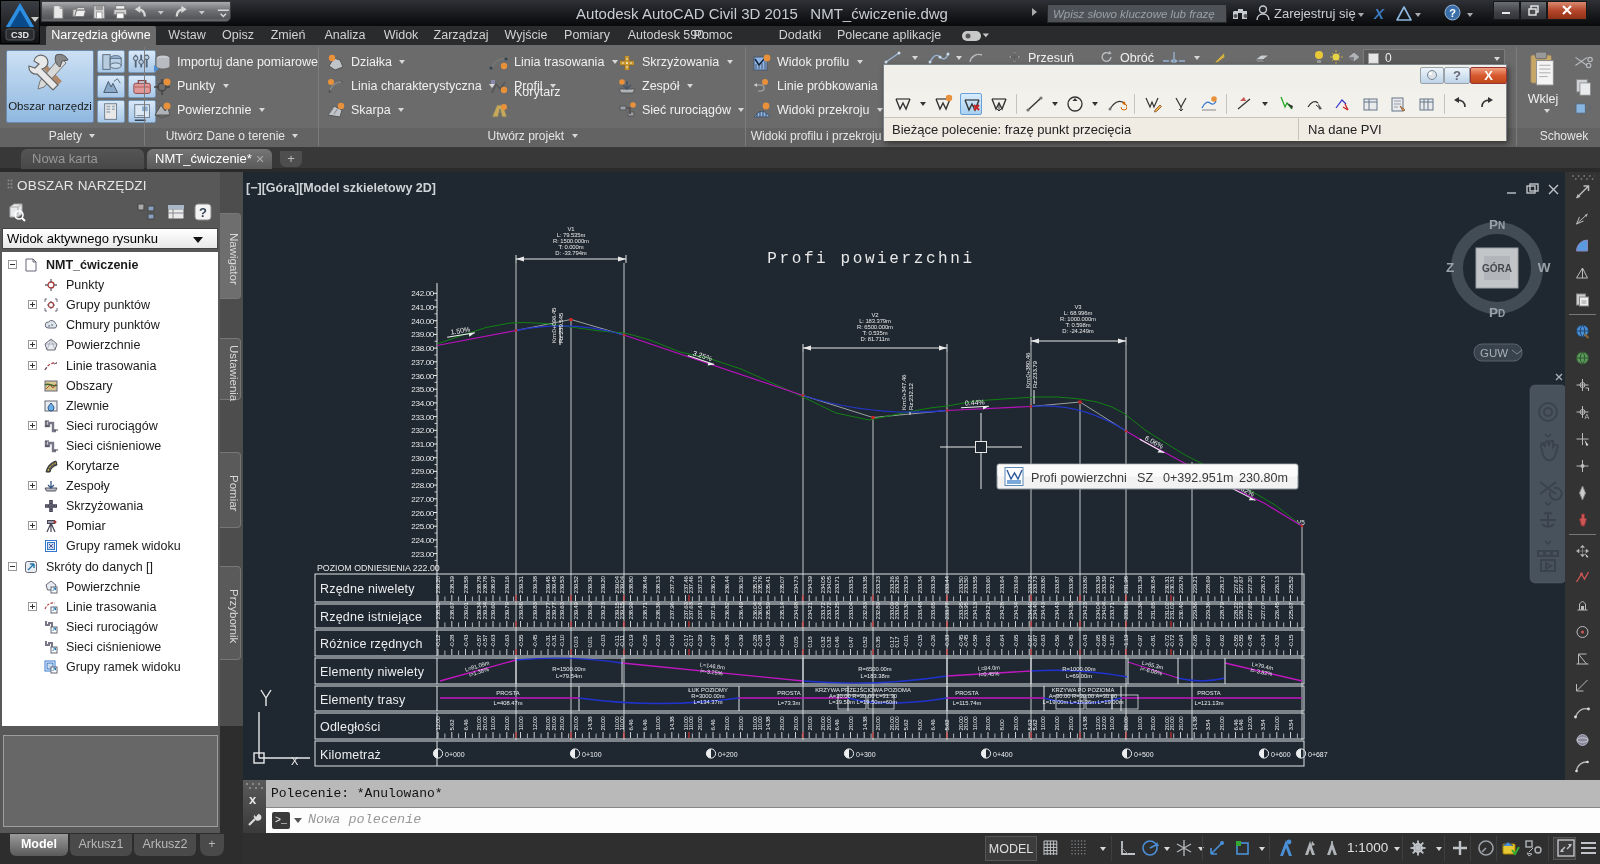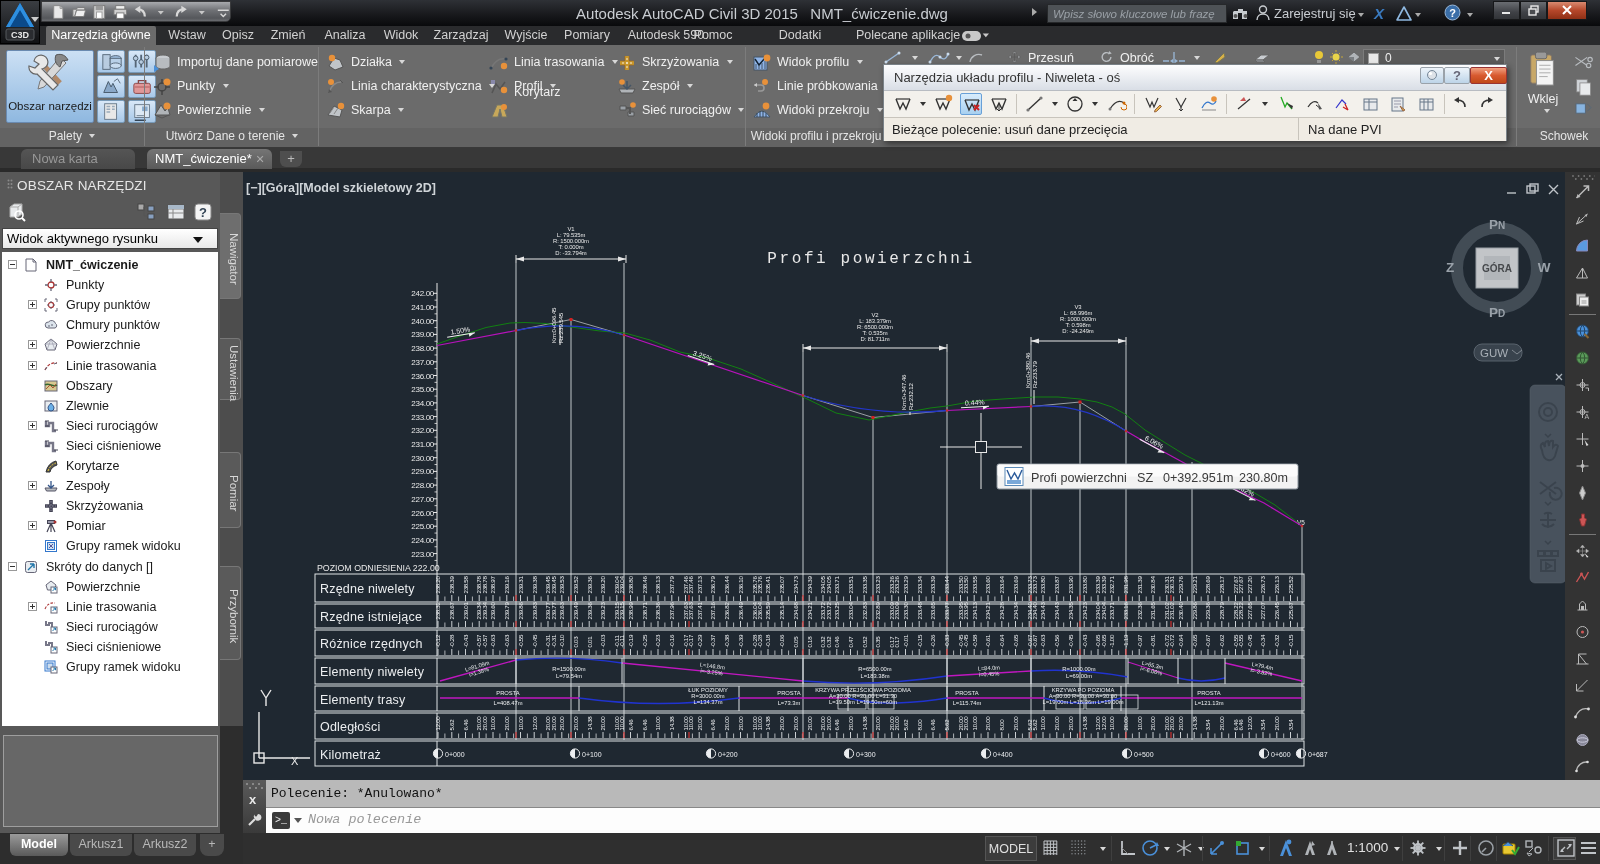--- a/index.html
+++ b/index.html
@@ -95,21 +95,21 @@
     <div class="rtab" style="left:217px;width:42px">Opisz</div>
     <div class="rtab" style="left:264px;width:48px">Zmień</div>
     <div class="rtab" style="left:320px;width:50px">Analiza</div>
     <div class="rtab" style="left:377px;width:48px">Widok</div>
     <div class="rtab" style="left:430px;width:62px">Zarządzaj</div>
     <div class="rtab" style="left:501px;width:50px">Wyjście</div>
     <div class="rtab" style="left:560px;width:54px">Pomiary</div>
     <div class="rtab" style="left:625px;width:82px">Autodesk 590</div>
     <div class="rtab" style="left:688px;width:50px">Pomoc</div>
     <div class="rtab" style="left:774px;width:52px">Dodatki</div>
-    <div class="rtab" style="left:853px;width:110px">Polecane aplikacje</div>
+    <div class="rtab" style="left:834px;width:110px">Polecane aplikacje</div>
     <svg class="abs" style="left:962px;top:4px" width="30" height="12" viewBox="0 0 30 12">
       <rect x="0" y="1" width="19" height="10" rx="5" fill="#c8c8c8"></rect>
       <circle cx="6" cy="6" r="2.5" fill="#555"></circle>
       <path d="M23 4l3.5 4 3.5-4z" fill="#c8c8c8" transform="scale(0.9)"></path>
     </svg>
   </div>
 <div id="ribbon">
     <div style="position:absolute;left:0;top:83px;width:1600px;height:20px;background:rgba(0,0,0,0.07)"></div>
     <div style="position:absolute;left:6px;top:5px;width:88px;height:73px;background:linear-gradient(#cce0f4,#8fb8e0);border:1px solid #6a8ab0;border-radius:2px"><svg width="44" height="40" viewBox="0 0 44 40" style="margin:2px 21px 0">
         <g transform="translate(2,0)">
@@ -219,20 +219,21 @@
       <path d="M10 4v8M6 8l4 4 4-4" stroke="#456" stroke-width="1.5" fill="none"></path>
       <circle cx="5" cy="5" r="2.8" fill="#e8913a"></circle>
     </svg>
     <div class="rbtn-row" style="left:642px;top:34px">Zespół <span class="caret"></span></div>
     <svg class="abs" style="left:617px;top:56px" width="20" height="20" viewBox="0 0 20 20">
       <path d="M3 5h6v4H3zM11 11h6v4h-6z" fill="#9aa0a6" stroke="#555"></path>
       <path d="M9 7h4v6" fill="none" stroke="#555" stroke-width="2"></path>
       <circle cx="16" cy="4" r="2.8" fill="#e8913a"></circle>
     </svg>
     <div class="rbtn-row" style="left:642px;top:58px">Sieć rurociągów <span class="caret"></span></div>
+    <div class="rpanel-label" style="left:320px;width:425px">Utwórz projekt <span class="caret"></span></div>
     <div class="rsep" style="left:745px"></div>
     <svg class="abs" style="left:752px;top:8px" width="20" height="20" viewBox="0 0 20 20">
       <rect x="2" y="4" width="13" height="13" fill="#8fb4e8" stroke="#456"></rect>
       <path d="M3 6l4 6 6-7" stroke="#123" stroke-width="1.4" fill="none"></path>
       <path d="M4 11v5M7 12v4M10 10v6M13 8v8" stroke="#456"></path>
       <circle cx="15" cy="5" r="3.4" fill="#e8913a"></circle>
     </svg>
     <div class="rbtn-row" style="left:777px;top:10px">Widok profilu <span class="caret"></span></div>
     <svg class="abs" style="left:752px;top:32px" width="20" height="20" viewBox="0 0 20 20">
       <path d="M2 8 h7 q3 0 3 3 t-3 3 h-3" fill="none" stroke="#999" stroke-width="1.6"></path>
@@ -320,21 +321,21 @@
       <rect x="2" y="2" width="13" height="15" fill="#d0d4d8" stroke="#888"></rect>
       <rect x="6" y="6" width="13" height="15" fill="#e8eaec" stroke="#888"></rect>
     </svg>
     <svg class="abs" style="left:1575px;top:56px" width="17" height="15" viewBox="0 0 18 16">
       <rect x="1" y="3" width="10" height="10" fill="#88b4e0" stroke="#567"></rect>
       <path d="M13 3l4 4-4 4" stroke="#567" fill="none"></path>
     </svg>
     <div class="rpanel-label" style="left:1516px;width:96px">Schowek</div>
   </div>
 <div id="filetabs">
-    <div class="ftab" style="left:21px;width:114px;background:linear-gradient(#555,#484848);color:#989898;padding-left:11px">Nowa karta</div>
+    <div class="ftab" style="left:21px;width:123px;background:linear-gradient(#555,#484848);color:#989898;padding-left:11px">Nowa karta</div>
     <div class="ftab" style="left:147px;width:125px;background:linear-gradient(#757575,#5a5a5a);color:#fff;padding-left:8px">NMT_ćwiczenie* <span style="color:#aaa;font-size:11px">✕</span></div>
     <div class="ftab" style="left:280px;width:22px;background:#4e4e4e;color:#bbb;text-align:center;border-radius:0 0 6px 6px;top:3px;height:16px;line-height:15px">+</div>
   </div>
 <div id="palette">
     <div id="pal-hdr">OBSZAR NARZĘDZI<svg style="position:absolute;left:7px;top:7px" width="6" height="12" viewBox="0 0 6 12">
         <circle cx="1.5" cy="1.5" r="1" fill="#8a8a8a"></circle>
         <circle cx="4.5" cy="1.5" r="1" fill="#8a8a8a"></circle>
         <circle cx="1.5" cy="5" r="1" fill="#8a8a8a"></circle>
         <circle cx="4.5" cy="5" r="1" fill="#8a8a8a"></circle>
         <circle cx="1.5" cy="8.5" r="1" fill="#8a8a8a"></circle>
@@ -2018,21 +2019,20 @@
     <svg style="position:absolute;left:1556px;top:5px" width="20" height="20" viewBox="0 0 20 20">
       <rect x="2" y="2" width="16" height="16" fill="none" stroke="#c0c4c8" stroke-width="1.4"></rect>
       <path d="M6 11l-2 3h4zM14 9l2-3h-4z" fill="#c0c4c8"></path>
       <path d="M5 13l4-4M15 7l-4 4" stroke="#c0c4c8" stroke-width="1.4"></path>
     </svg>
     <svg style="position:absolute;left:1580px;top:8px" width="17" height="14" viewBox="0 0 17 14">
       <path d="M1 2h15M1 7h15M1 12h15" stroke="#c0c4c8" stroke-width="2.2"></path>
     </svg>
   </div>
 <div id="ftool">
-    <div id="ftool-title">Narzędzia układu profilu - Niweleta - oś</div>
     <div style="position:absolute;left:536px;top:2px;width:24px;height:17px;background:linear-gradient(#eef4fa,#bdd4e8);border:1px solid #9aa2aa;border-radius:2px"><svg width="14" height="14" viewBox="0 0 14 14" style="margin:1px 4px">
         <circle cx="7" cy="6" r="4.5" fill="#dde2e8" stroke="#789"></circle>
         <circle cx="5.5" cy="4.5" r="1.6" fill="#fff"></circle>
       </svg></div>
     <div style="position:absolute;left:560px;top:2px;width:26px;height:17px;background:linear-gradient(#eef4fa,#bdd4e8);border:1px solid #9aa2aa;border-radius:2px;text-align:center;font-size:13px;color:#667;font-weight:bold;line-height:16px">?</div>
     <div style="position:absolute;left:586px;top:2px;width:37px;height:17px;background:linear-gradient(#f0a080,#d85a30 50%,#c04818);border:1px solid #933;border-radius:2px;text-align:center;color:#fff;font-weight:bold;font-size:13px;line-height:16px">X</div>
     <div id="ftool-icons">
       <div style="position:absolute;left:8px;top:2px;width:22px;height:22px;border-radius:2px"><svg width="20" height="20" viewBox="0 0 20 20" style="margin:1px">
           <path d="M3 5l4 10 3-6 3 6 4-10" fill="none" stroke="#333" stroke-width="1.4"></path>
           <path d="M3 5h14" stroke="#333" stroke-width="1.2"></path>
@@ -2120,13 +2120,13 @@
       <div style="position:absolute;left:560px;top:3px;width:1px;height:20px;background:#c8c4bc"></div>
       <div style="position:absolute;left:566px;top:2px;width:22px;height:22px;border-radius:2px"><svg width="20" height="20" viewBox="0 0 20 20" style="margin:1px">
           <path d="M14 13c0-5-3-7-8-7" fill="none" stroke="#333" stroke-width="1.6"></path>
           <path d="M8 3L3 6l5 3z" fill="#333"></path>
         </svg></div>
       <div style="position:absolute;left:592px;top:2px;width:22px;height:22px;border-radius:2px"><svg width="20" height="20" viewBox="0 0 20 20" style="margin:1px">
           <path d="M5 13c0-5 3-7 8-7" fill="none" stroke="#333" stroke-width="1.6"></path>
           <path d="M11 3l5 3-5 3z" fill="#333"></path>
         </svg></div>
     </div>
-    <div id="ftool-status"><span style="padding-left:8px">Bieżące polecenie: usuń dane przecięcia</span><div style="position:absolute;left:414px;top:0;width:1px;height:22px;background:#c8c4bc"></div><div style="position:absolute;left:424px;top:0">Na dane PVI</div></div>
+    <div id="ftool-status"><span style="padding-left:8px">Bieżące polecenie: frazę punkt przecięcia</span><div style="position:absolute;left:414px;top:0;width:1px;height:22px;background:#c8c4bc"></div><div style="position:absolute;left:424px;top:0">Na dane PVI</div></div>
   </div>
 </body></html>

